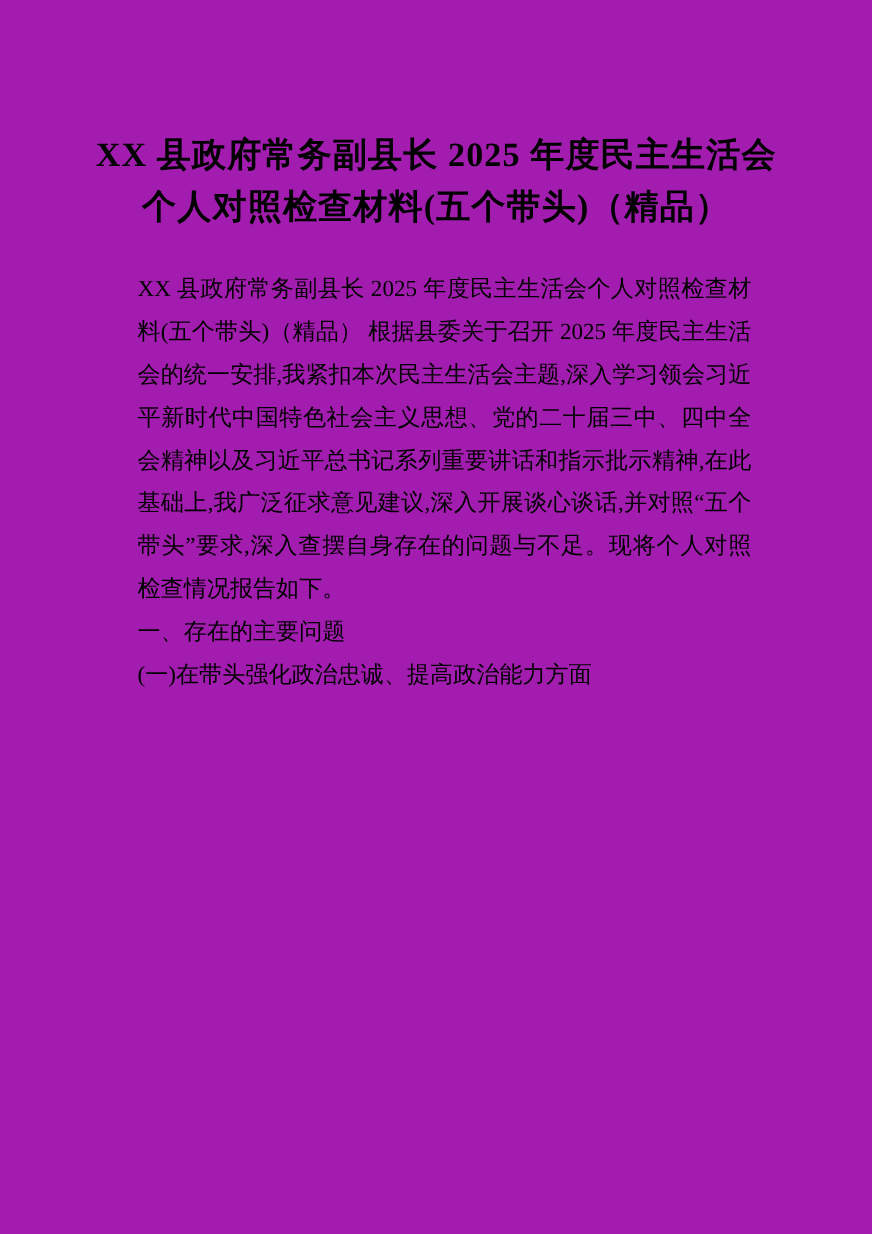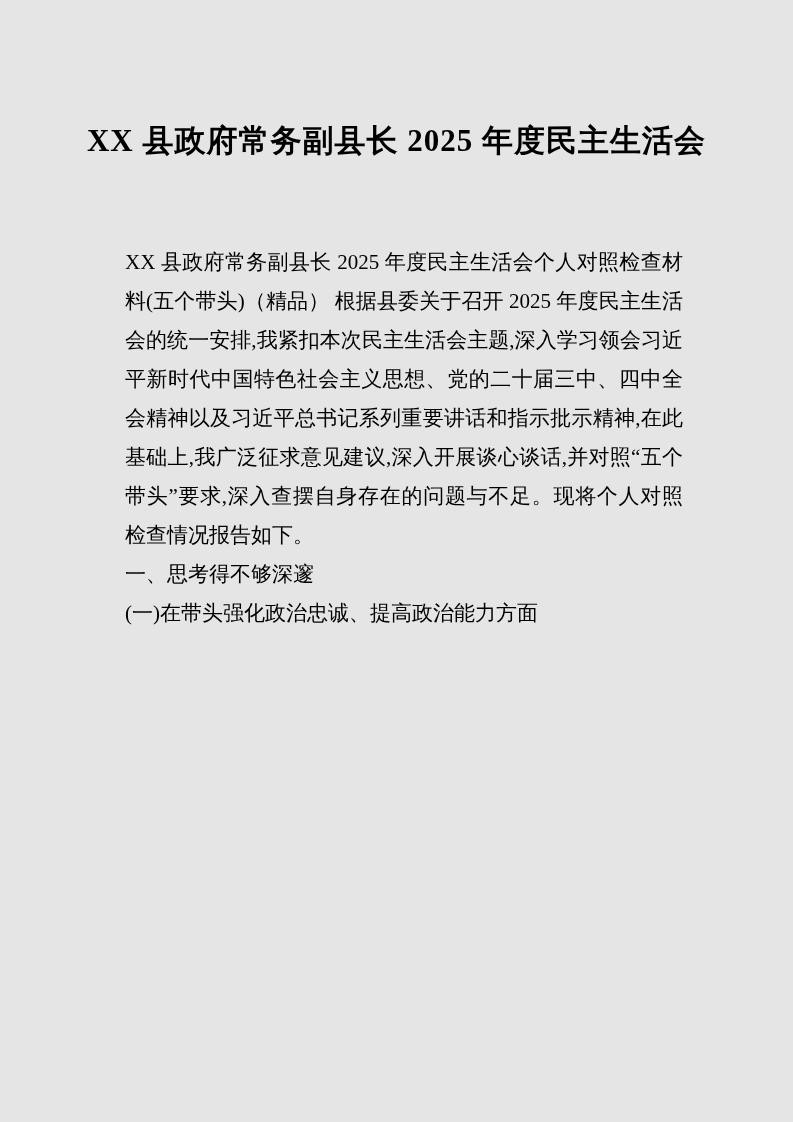--- a/index.html
+++ b/index.html
@@ -4,21 +4,21 @@
 <style>
   html, body {
     margin: 0;
     padding: 0;
     background: #ffffff;
   }
   .page {
     position: relative;
     width: 793px;
     height: 1122px;
-    background: #e5e5e5;
+    background: #a21caf;
     color: #000000;
     overflow: hidden;
     font-family: "Liberation Serif", "DejaVu Serif", serif;
   }
   .doc-title {
     position: absolute;
     top: 117px;
     left: 0;
     width: 793px;
     text-align: center;
@@ -43,21 +43,22 @@
     padding: 0;
   }
 </style>
 </head>
 <body>
 
 <div class="page">
 
   <div class="doc-title">
     <div>XX 县政府常务副县长 2025 年度民主生活会</div>
+    <div>个人对照检查材料(五个带头)（精品）</div>
   </div>
 
   <div class="doc-body">
     <p>XX 县政府常务副县长 2025 年度民主生活会个人对照检查材料(五个带头)（精品） 根据县委关于召开 2025 年度民主生活会的统一安排,我紧扣本次民主生活会主题,深入学习领会习近平新时代中国特色社会主义思想、党的二十届三中、四中全会精神以及习近平总书记系列重要讲话和指示批示精神,在此基础上,我广泛征求意见建议,深入开展谈心谈话,并对照“五个带头”要求,深入查摆自身存在的问题与不足。现将个人对照检查情况报告如下。</p>
-    <p>一、思考得不够深邃</p>
+    <p>一、存在的主要问题</p>
     <p>(一)在带头强化政治忠诚、提高政治能力方面</p>
   </div>
 
 </div>
 
 </body></html>

